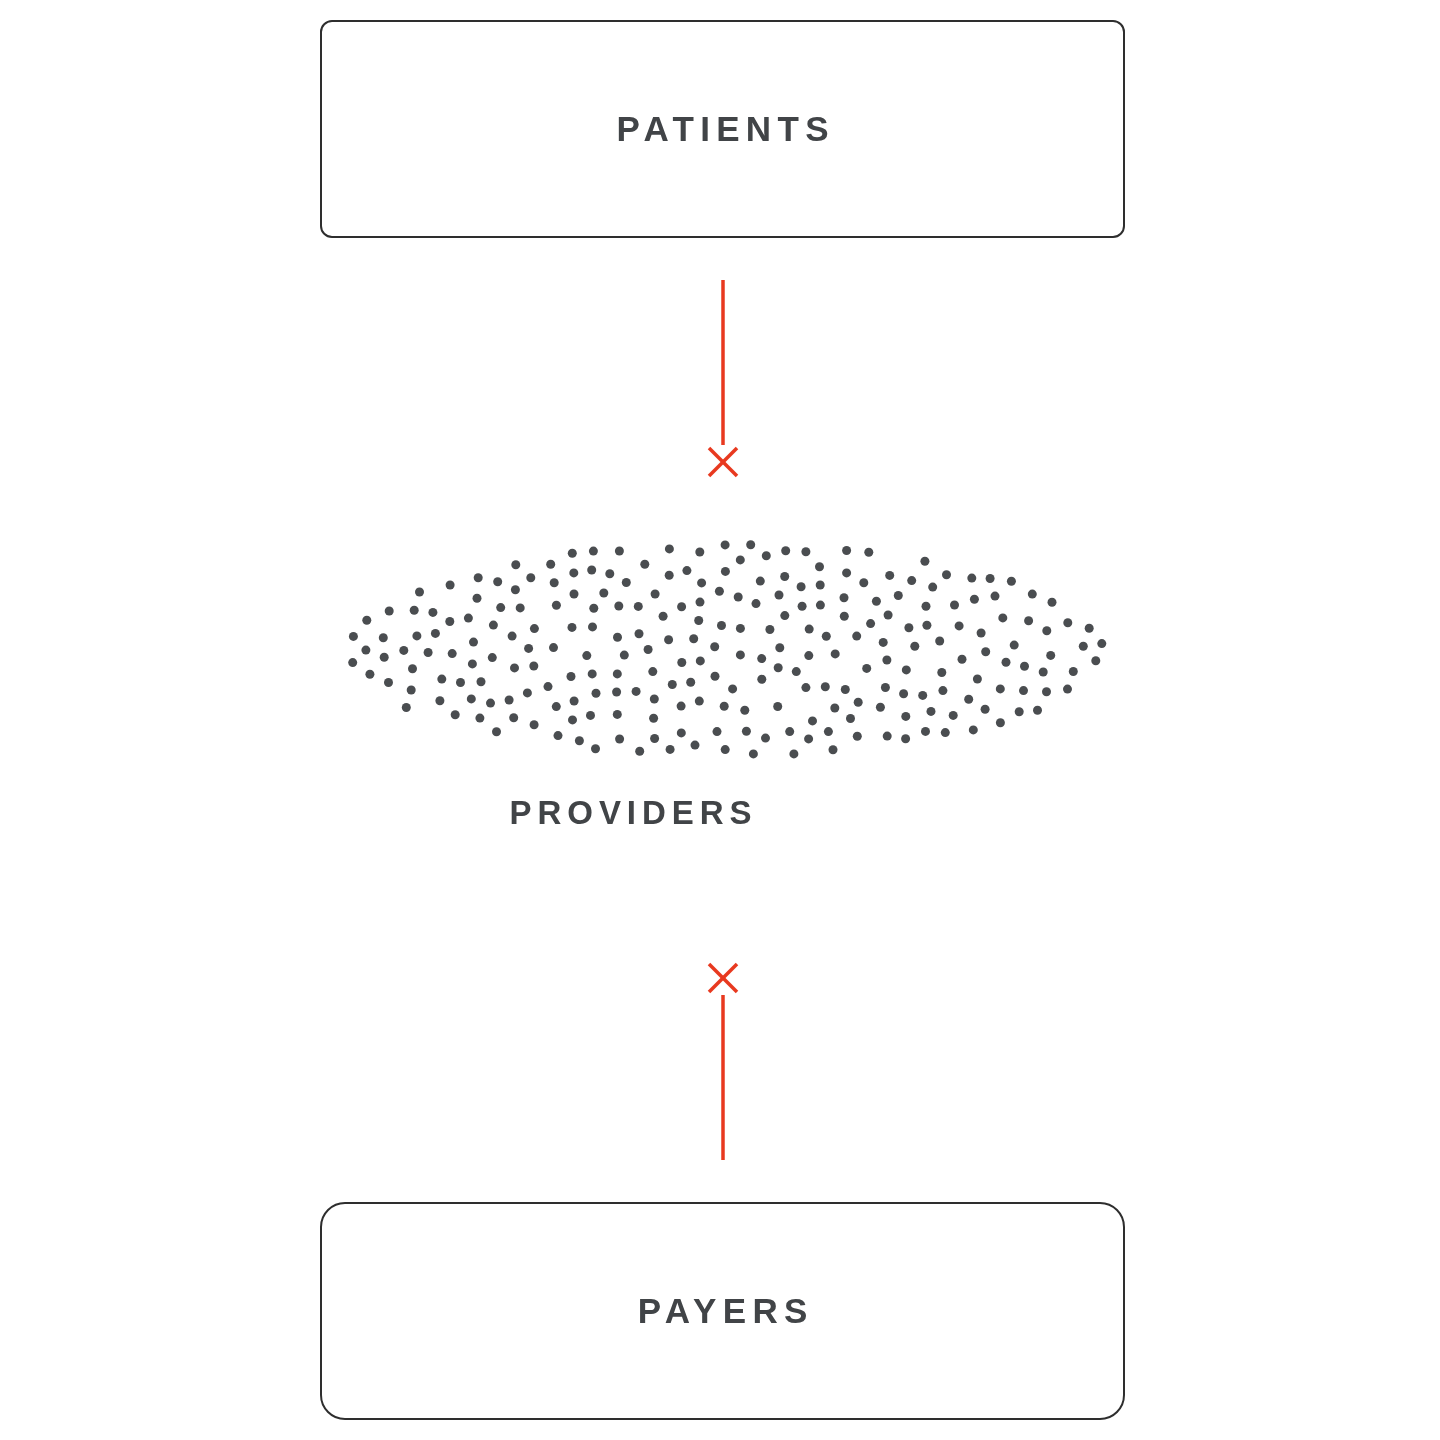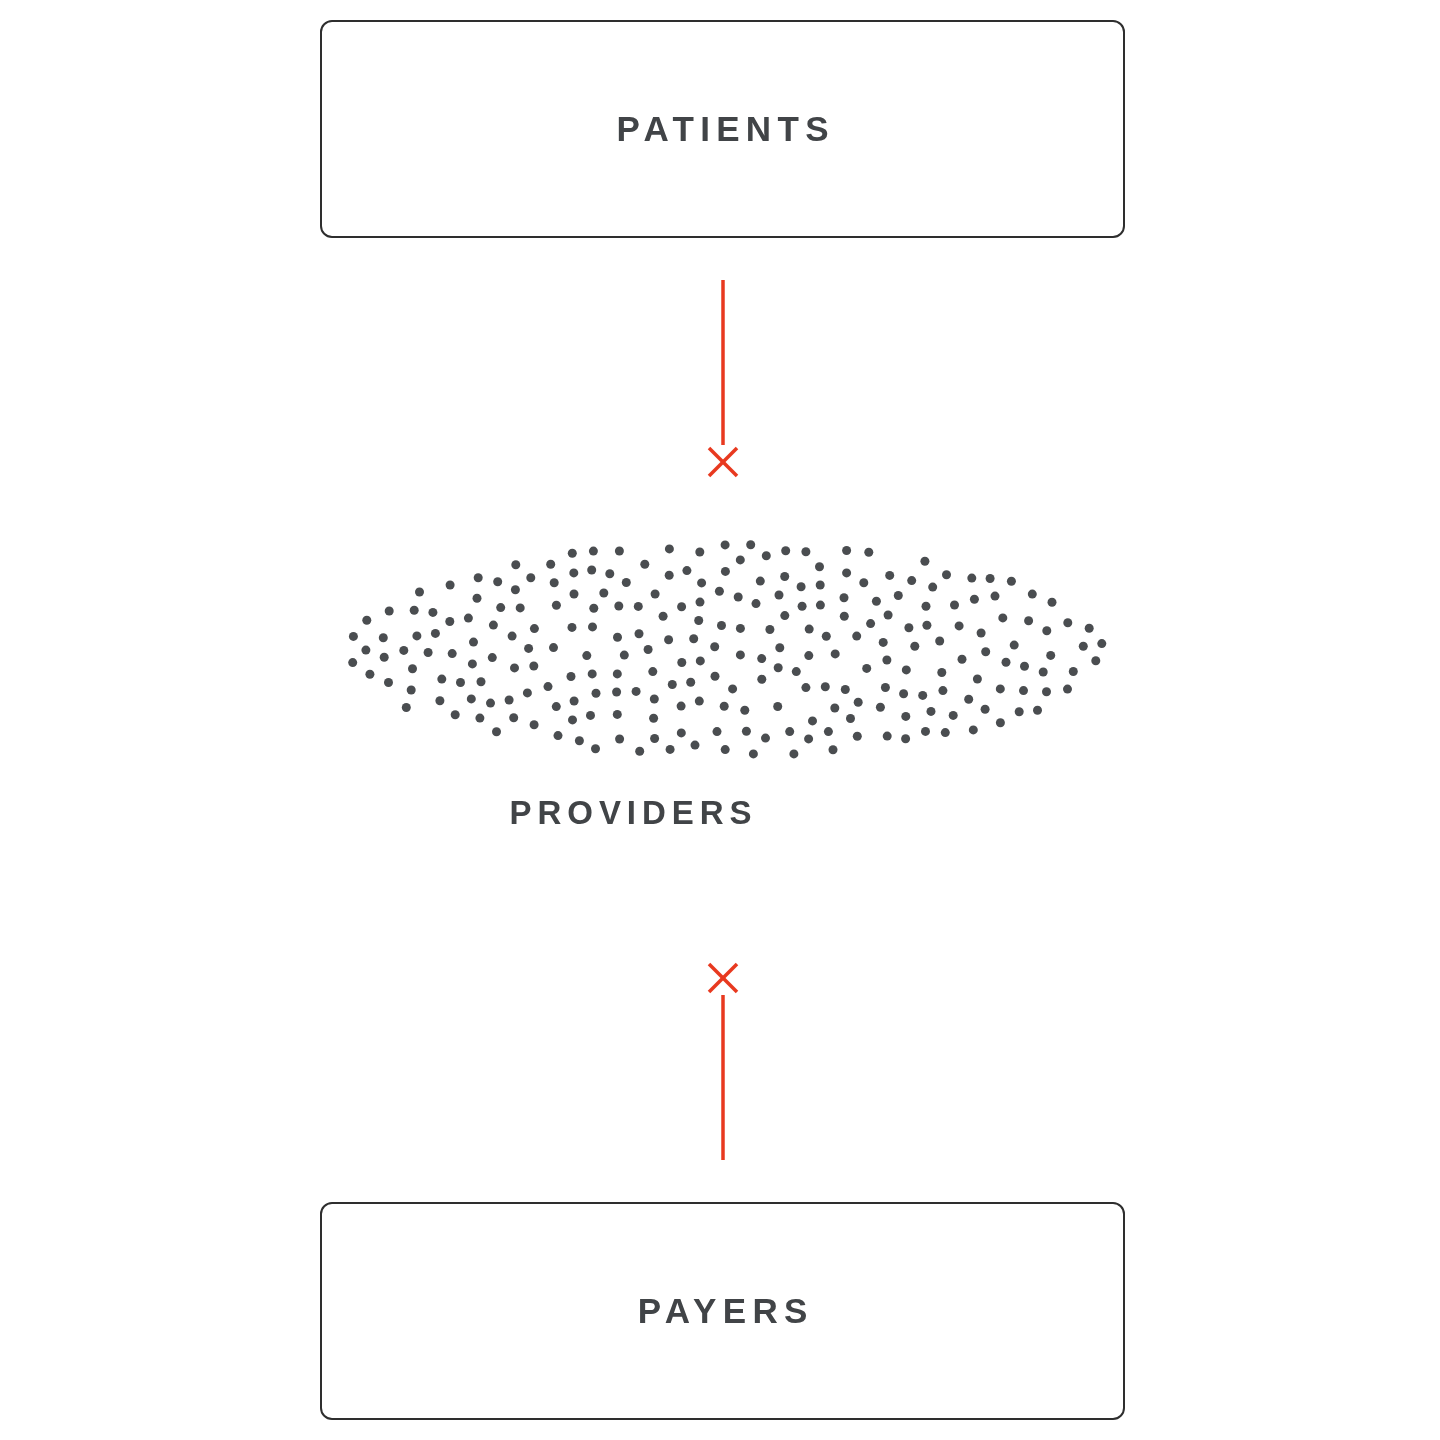--- a/index.html
+++ b/index.html
@@ -23,21 +23,21 @@
     border: 2px solid #2e2e2e;
     border-radius: 12px;
     background: #ffffff;
     display: flex;
     align-items: center;
     justify-content: center;
     box-sizing: border-box;
     text-align: right;
   }
   .node-box.top { top: 20px; }
-  .node-box.bottom { top: 1202px; }
+  .node-box.bottom { top: 1202px; border-radius: 25px; }
   .node-label {
     color: #414447;
     font-size: 35px;
     font-weight: bold;
     letter-spacing: 0.18em;
     text-indent: 0.18em;
   }
   .arrow-svg {
     position: absolute;
     left: 673px;

